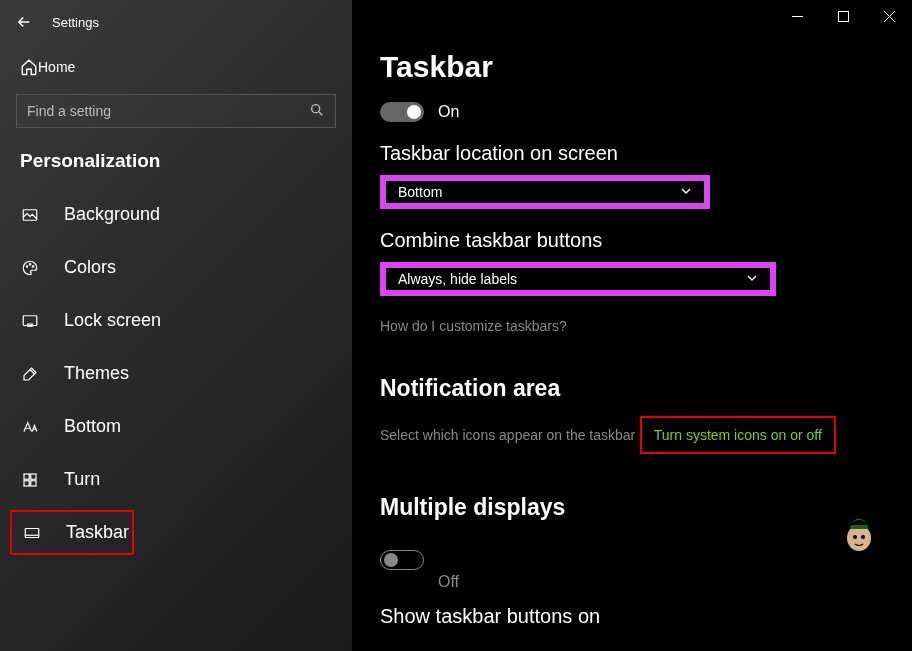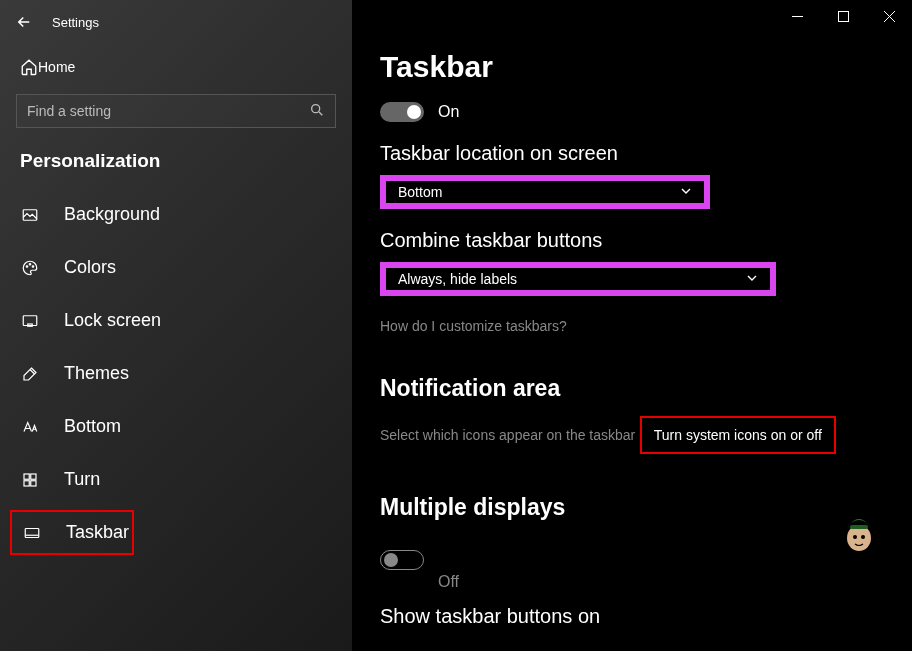--- a/index.html
+++ b/index.html
@@ -88,21 +88,21 @@
 
   .link { color:#888; font-size:14px; margin-top:22px; cursor:pointer; display:inline-block;}
   .section-head { font-size:23px; font-weight:600; margin-top:40px; }
 
   .highlight-box {
     border: 2px solid #e60000;
     padding: 8px 12px;
     margin-top: 14px;
     display:inline-block;
   }
-  .highlight-box span { color:#ffffff; font-size:14px; cursor:pointer;}
+  .highlight-box span { color:#84cc16; font-size:14px; cursor:pointer;}
 
   .mascot {
     position:absolute; right:36px; top:508px; width:34px; height:44px;
   }
 </style>
 </head>
 <body>
 
 <div class="window">
 

